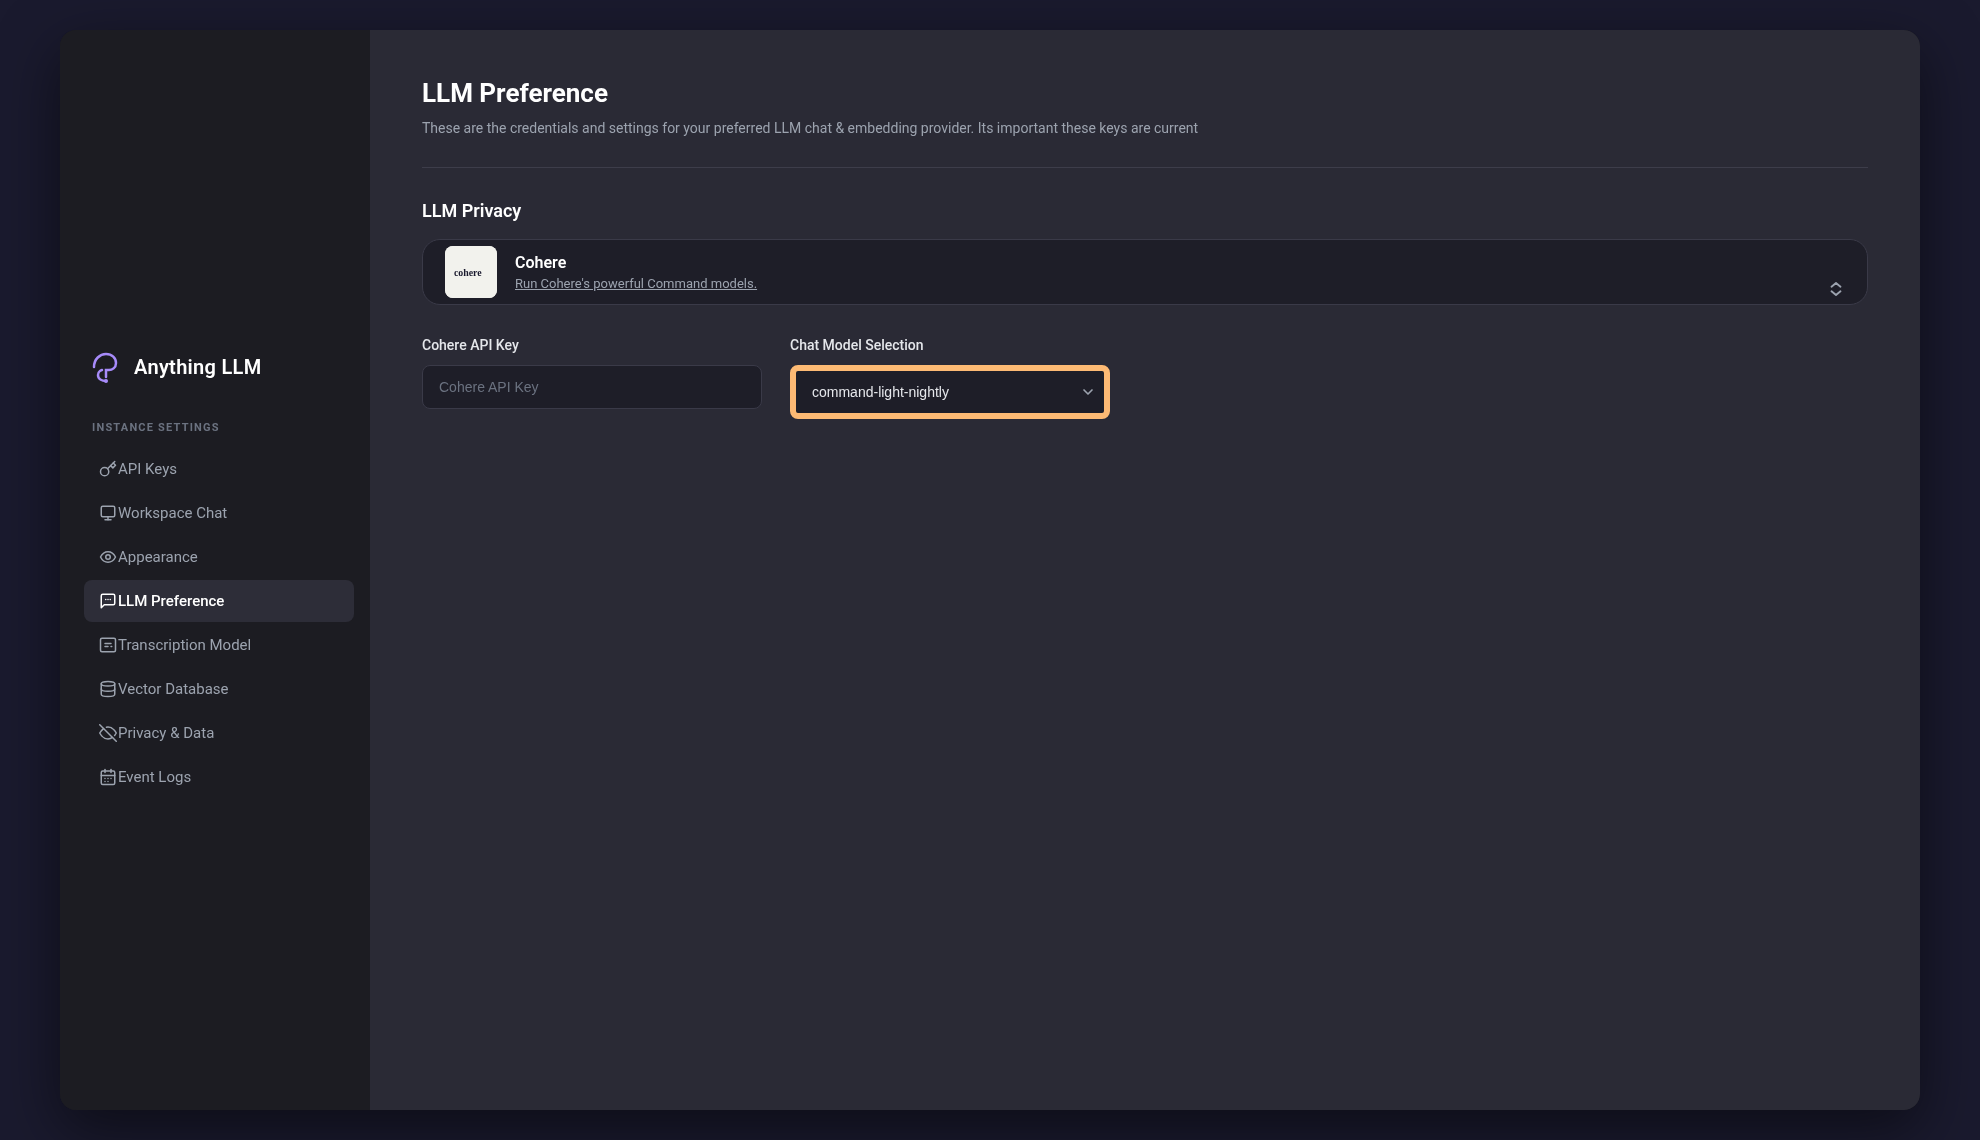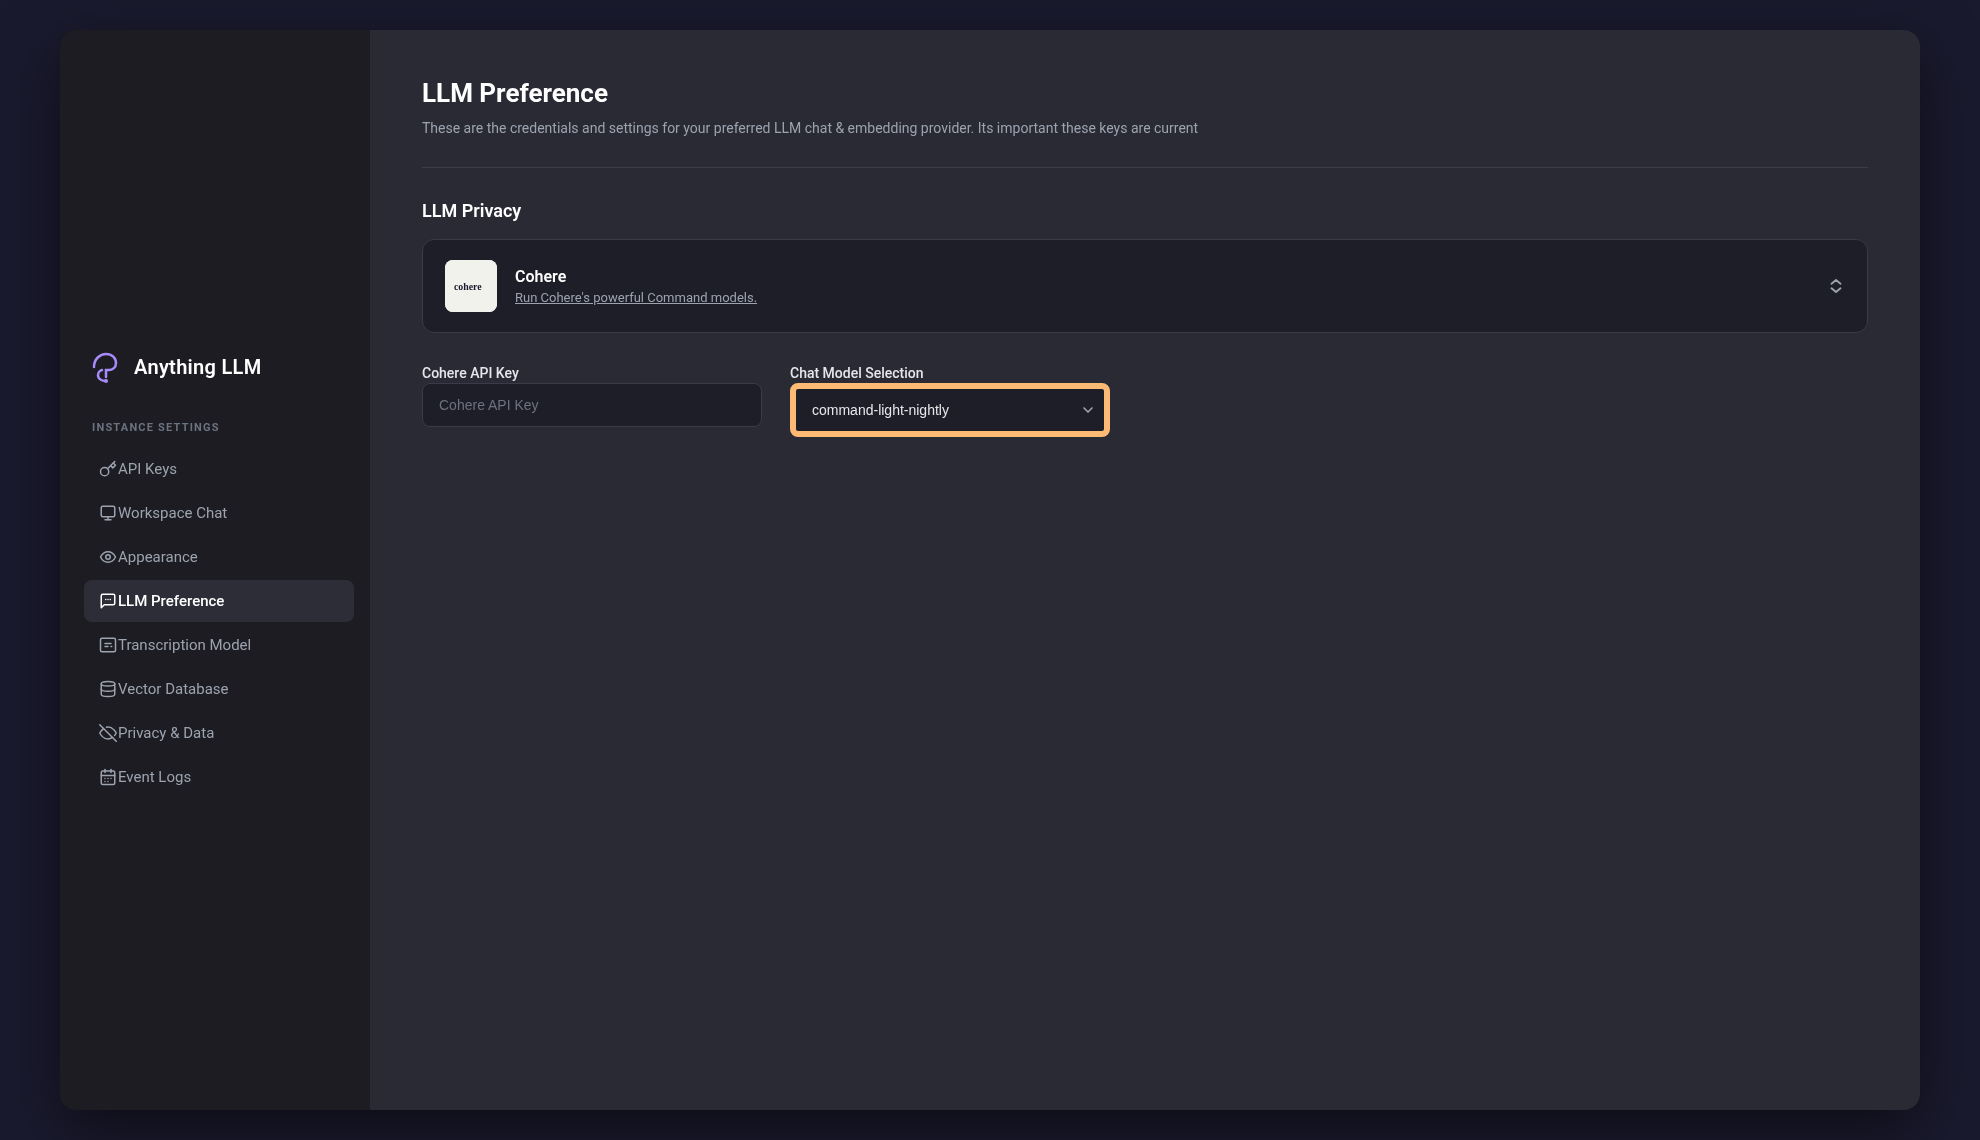--- a/index.html
+++ b/index.html
@@ -126,24 +126,24 @@
       color: #ffffff;
       font-size: 18px;
       font-weight: 600;
       margin-bottom: 18px;
     }
 
     
     .provider-card {
       background: #1e1e28;
       border: 1px solid #3a3a48;
-      border-radius: 12px;
-      padding: 20px 22px;
-      display: flex;
-      align-items: center;
+      border-radius: 18px;
+      padding: 6px 22px;
+      display: flex;
+      align-items: flex-end;
       justify-content: space-between;
       margin-bottom: 32px;
       cursor: pointer;
     }
 
     .provider-left {
       display: flex;
       align-items: center;
       gap: 18px;
     }
@@ -197,21 +197,21 @@
     
     .form-row {
       display: flex;
       gap: 28px;
       align-items: flex-start;
     }
 
     .form-group {
       display: flex;
       flex-direction: column;
-      gap: 2px;
+      gap: 12px;
     }
 
     .form-group.api-key {
       flex: 0 0 340px;
     }
 
     .form-group.model-select {
       flex: 0 0 320px;
     }
 

